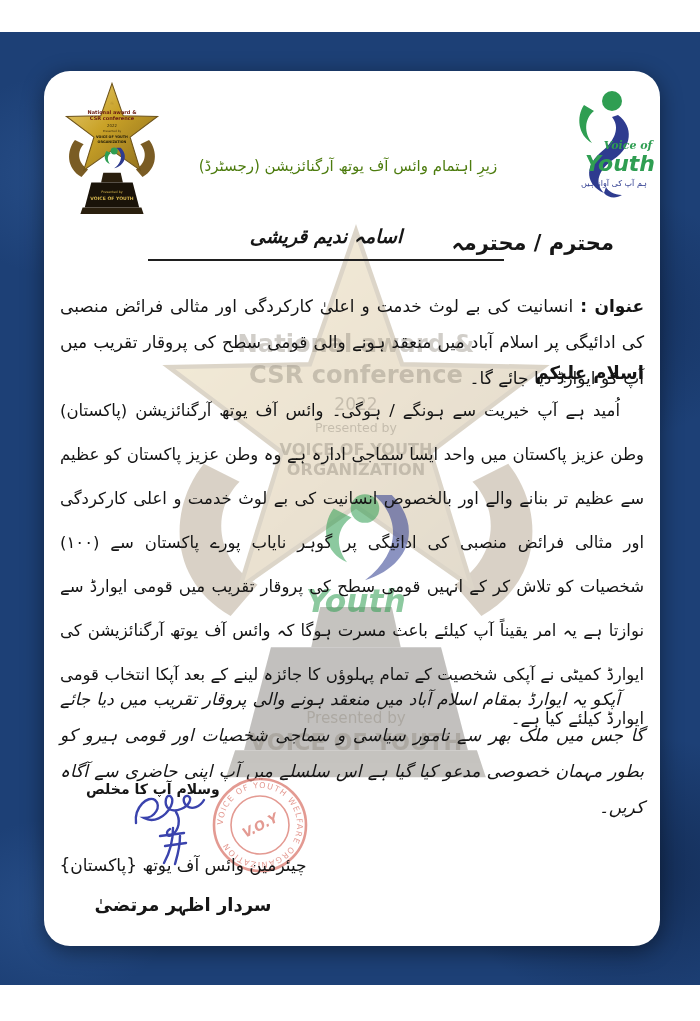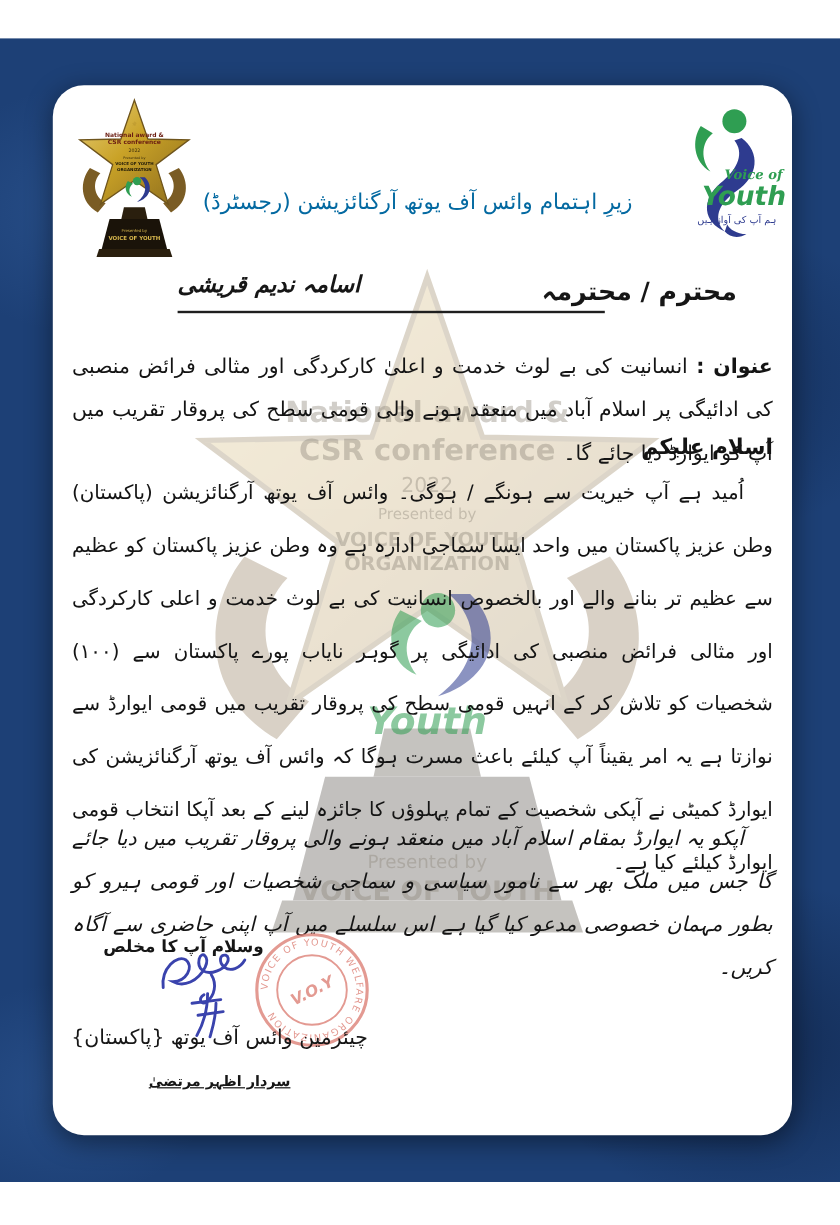--- a/index.html
+++ b/index.html
@@ -21,34 +21,34 @@
     position:absolute;left:44px;top:71px;width:616px;height:875px;
     background:#ffffff;border-radius:26px;overflow:hidden;
     box-shadow:0 5px 22px rgba(0,0,0,.45);
   }
   .abs{position:absolute;}
   .urdu{direction:rtl;unicode-bidi:embed;color:#161616;}
   .title{
     left:118px;right:126px;top:24px;text-align:center;
     font-size:30px;font-weight:bold;letter-spacing:1px;color:#141414;
   }
-  .subtitle{left:118px;right:126px;top:86px;text-align:center;font-size:18px;color:#0369a1;}
+  .subtitle{left:118px;right:126px;top:86px;text-align:center;font-size:15px;color:#4d7c0f;}
   .greet-label{top:160px;right:46px;font-size:21px;font-weight:bold;}
-  .greet-line{left:104px;top:154px;width:356px;height:34px;border-bottom:2px solid #1f1f1f;}
+  .greet-line{left:104px;top:154px;width:356px;height:34px;border-bottom:2px solid #1f1f1f;text-align:center;}
   .greet-name{font-size:19px;font-weight:bold;font-style:italic;}
   .para{left:16px;right:16px;font-size:17px;line-height:36px;text-align:justify;color:#141414;}
   .p-subject{top:217px;}
   .p-salam{top:284px;right:16px;font-size:18px;font-weight:bold;}
   .p-two{top:318px;line-height:44px;font-size:16.5px;}
   .p-three{top:610px;font-style:italic;}
   .indent{text-indent:24px;}
   .closing{left:42px;top:688px;font-size:14px;font-weight:bold;margin-top:22px;}
   .chair-block{left:6px;width:266px;text-align:center;}
   .chair-title{top:784px;font-size:17px;}
-  .chair-name{top:823px;font-size:12px;font-weight:bold;text-decoration:underline;}
+  .chair-name{top:823px;font-size:18px;font-weight:bold;}
   .phone{top:852px;font-size:20px;font-weight:bold;letter-spacing:.5px;
     font-family:"Liberation Sans", sans-serif;color:#101010;}
   .script-small{font-family:"DejaVu Serif", serif;font-style:italic;font-weight:bold;}
   svg text{font-family:"DejaVu Sans", sans-serif;}
 </style>
 </head>
 <body>
 
 <div class="navy-band"></div>
 

